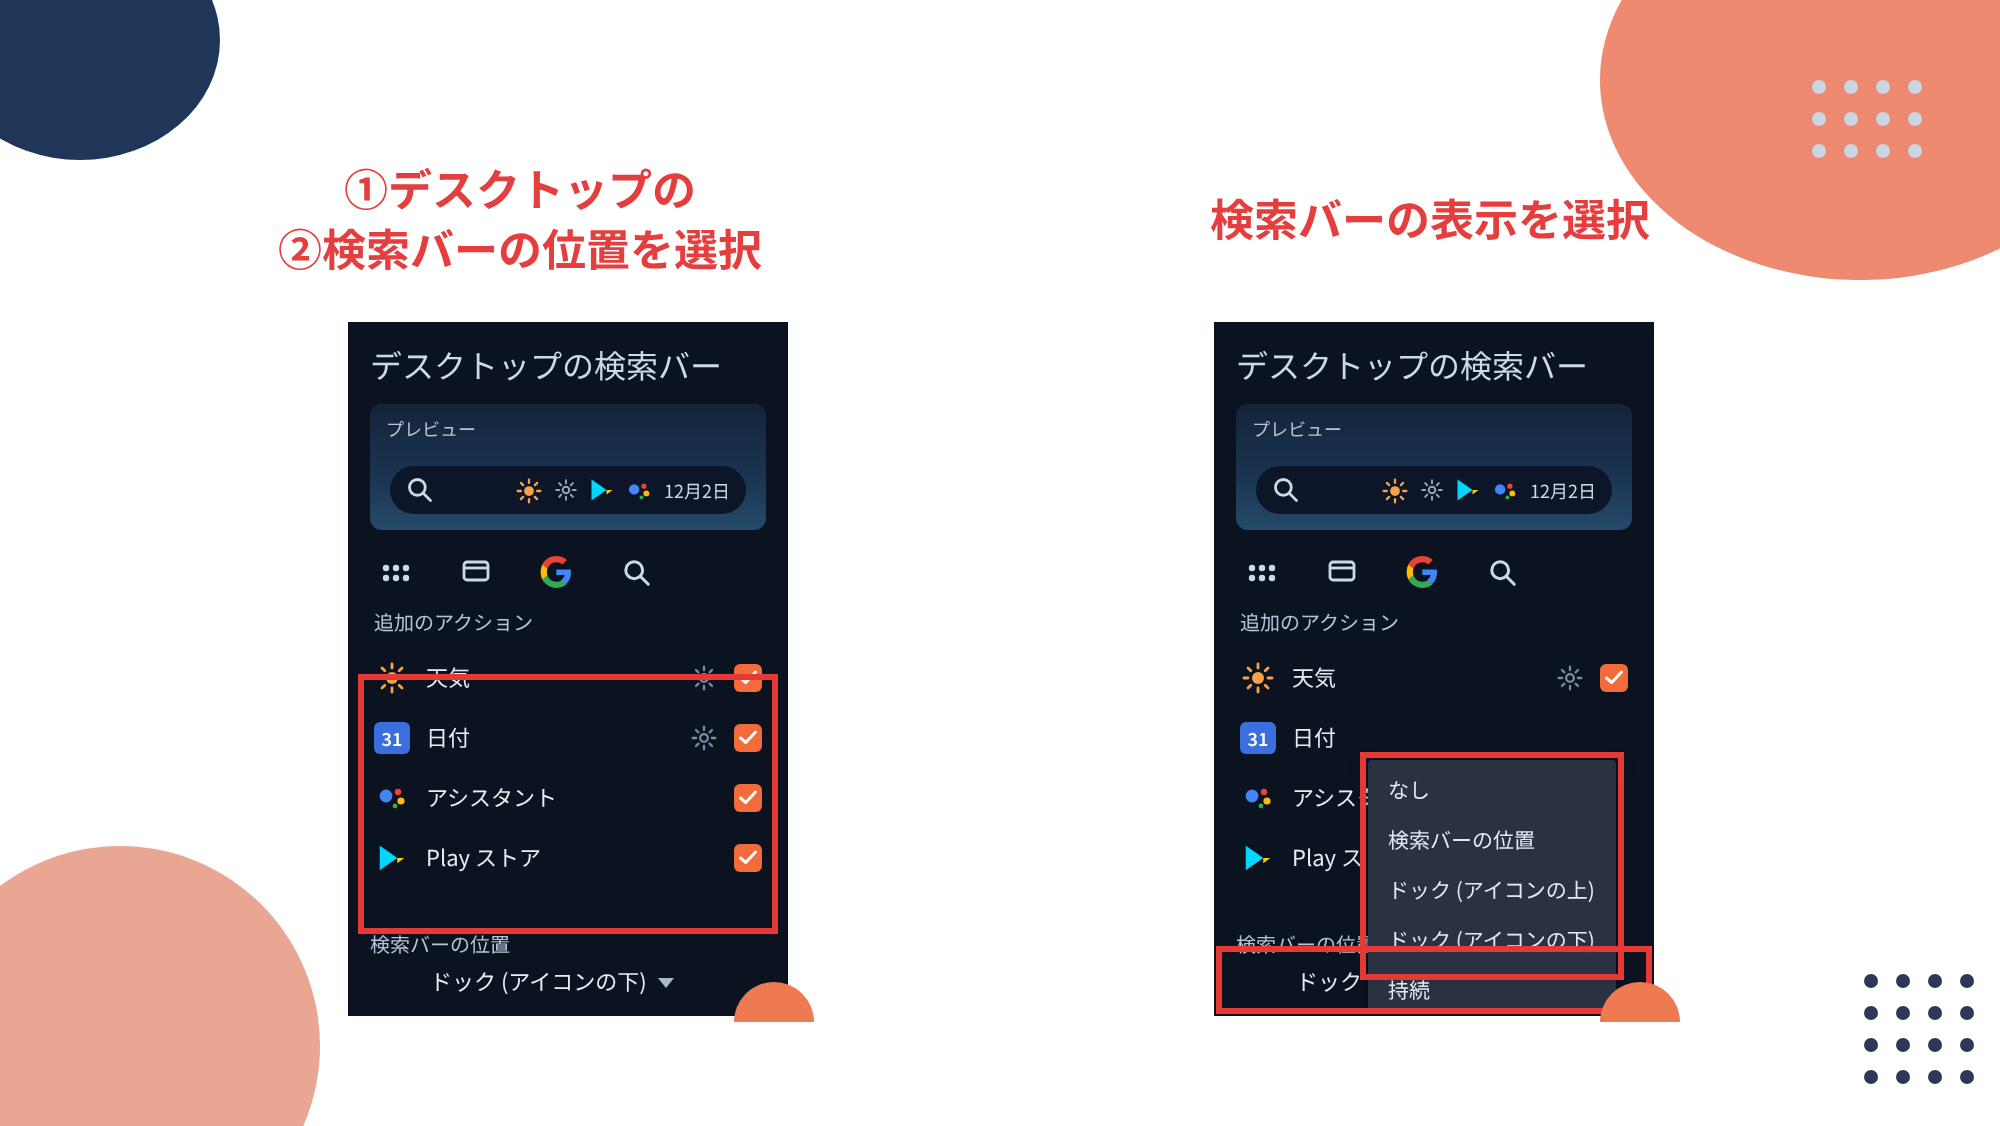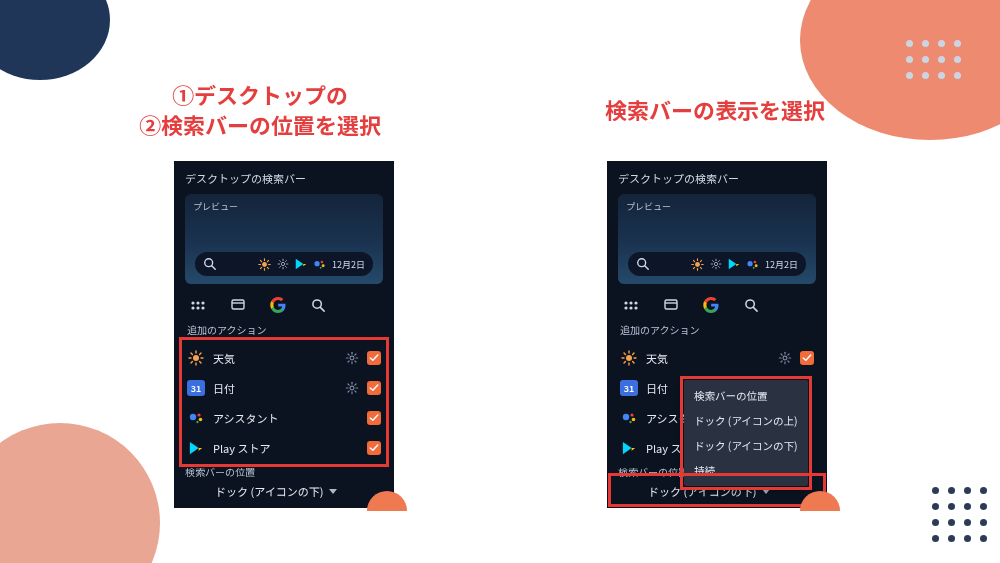--- a/index.html
+++ b/index.html
@@ -59,28 +59,28 @@
     color: #e7ebf2;
     font-size: 11px;
     box-shadow: 0 0 0 1px #0a1220;
     z-index: 2;
     overflow: hidden;
   }
   .phone.left  { left: 175px; }
   .phone.right { left: 608px; }
 
   .panel-header {
-    font-size: 11px;
+    font-size: 16px;
     padding: 8px 10px 6px;
     color: #cfd8e6;
   }
 
   .preview {
     margin: 2px 10px 6px;
-    height: 90px;
+    height: 63px;
     background: linear-gradient(#14243a 0%, #1a3350 55%, #254a6a 100%);
     border-radius: 6px;
     position: relative;
   }
   .preview-label {
     position: absolute; top: 6px; left: 8px;
     font-size: 9px; color: #b8c4d6;
   }
   .preview-bar {
     position: absolute;
@@ -571,20 +571,21 @@
 
   <div class="footer-section">
     <div class="footer-label">検索バーの位置</div>
     <div class="dropdown-line">
       <span>ドック (アイコンの下)</span>
       <span class="caret-down"></span>
     </div>
   </div>
 
   <div class="popup">
+    <div class="popup-item">なし</div>
     <div class="popup-item">検索バーの位置</div>
     <div class="popup-item">ドック (アイコンの上)</div>
     <div class="popup-item">ドック (アイコンの下)</div>
     <div class="popup-item">持続</div>
   </div>
 
   <div class="redbox" style="top:214px; left:72px; width:132px; height:114px;"></div>
 
   <div class="redbox" style="bottom:0; left:0; width:218px; height:34px;"></div>
 </div>

